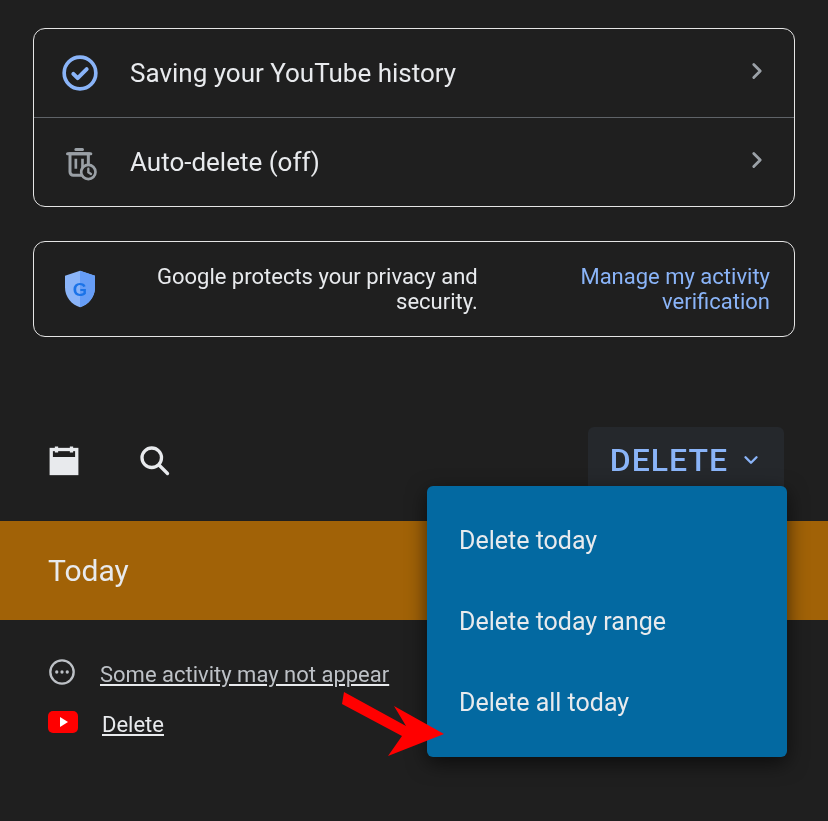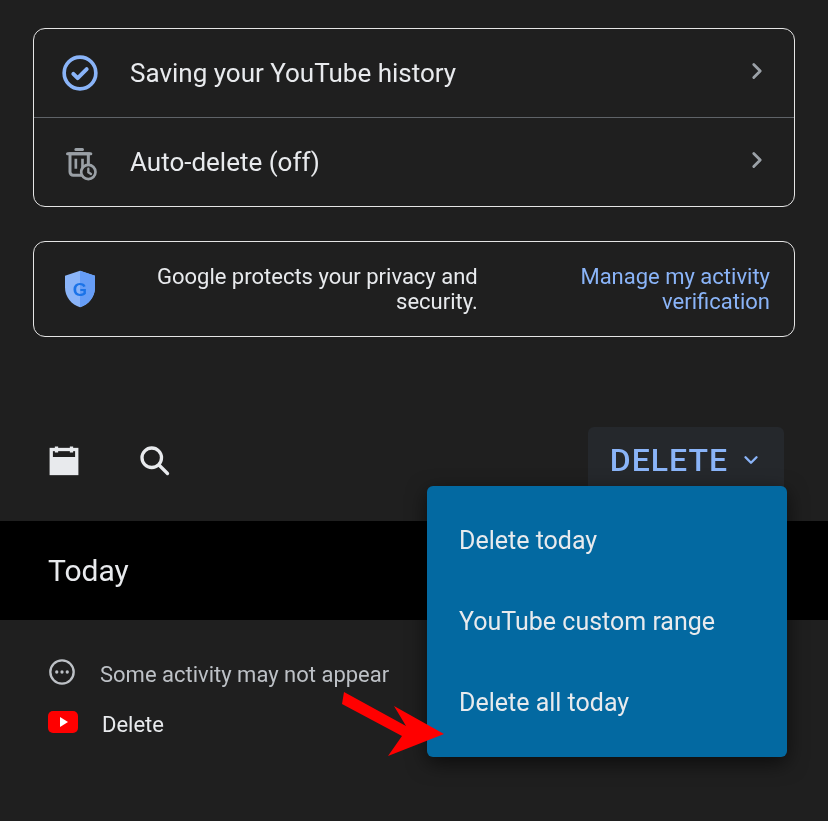--- a/index.html
+++ b/index.html
@@ -68,28 +68,28 @@
     font-size: 32px;
     font-weight: 500;
     letter-spacing: 1px;
     padding: 14px 22px;
     border-radius: 6px;
     background: rgba(138,180,248,0.06);
     cursor: pointer;
   }
 
   .section-header {
-    background: #000000;
+    background: #a16207;
     padding: 32px 48px;
     font-size: 30px;
     font-weight: 400;
     color: #e8eaed;
   }
 
-  .activity-list { padding: 28px 48px; }
+  .activity-list { padding: 28px 48px; text-decoration: underline; }
   .activity-row {
     display: flex; align-items: center; gap: 24px;
     padding: 10px 0;
     font-size: 22px;
     color: #bdc1c6;
   }
   .activity-row.app { color: #e8eaed; }
 
   .menu {
     position: absolute;
@@ -219,21 +219,21 @@
         <rect x="0" y="0" width="30" height="22" rx="5" fill="#ff0000"></rect>
         <path d="M12 6 L20 11 L12 16 Z" fill="#ffffff"></path>
       </svg>
     </span>
     <span>Delete</span>
   </div>
 </div>
 
 <div class="menu">
   <div class="menu-item">Delete today</div>
-  <div class="menu-item">YouTube custom range</div>
+  <div class="menu-item">Delete today range</div>
   <div class="menu-item">Delete all today</div>
 </div>
 
 <div class="arrow-annotation">
   <svg width="120" height="100" viewBox="0 0 120 100">
     <path d="M8 28 L70 62 L58 42 L108 70 L52 92 L66 72 L6 40 Z" fill="#ff0000"></path>
   </svg>
 </div>
 
 </body></html>

